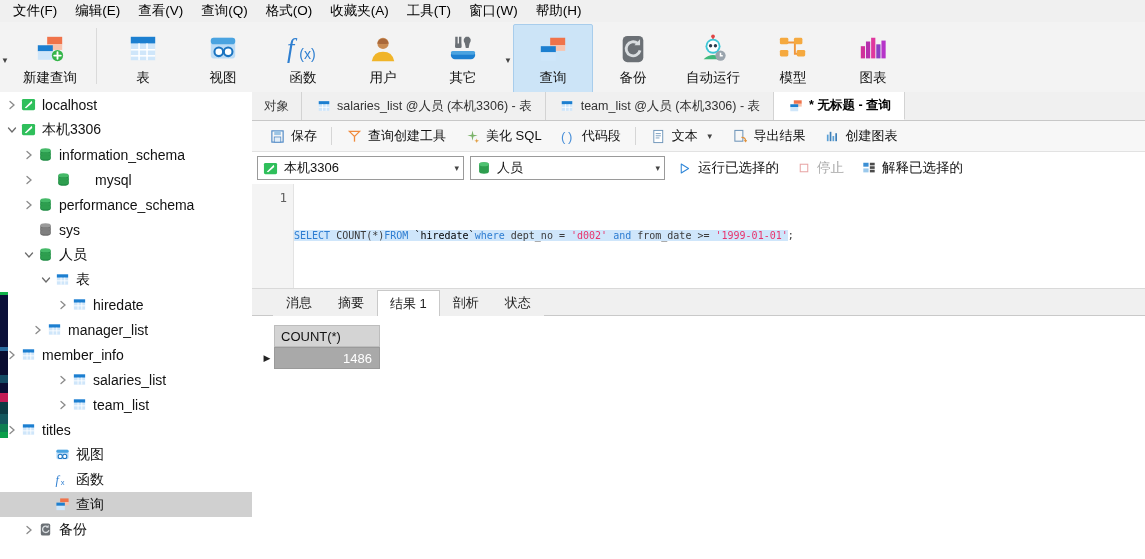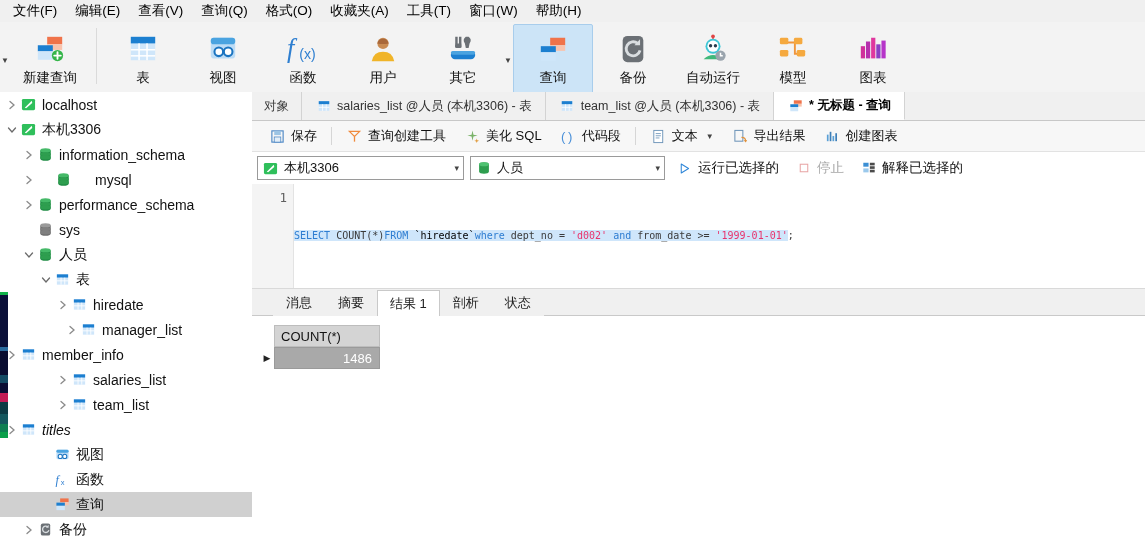--- a/index.html
+++ b/index.html
@@ -442,21 +442,21 @@
             <svg width="15" height="15" viewBox="0 0 16 16">
               <rect x="2" y="2.5" width="12" height="11" fill="#cfe6fa"></rect>
               <rect x="2" y="2.5" width="12" height="3.4" fill="#1c7fd0"></rect>
               <rect x="6" y="6" width="0.9" height="7.5" fill="#fff"></rect>
               <rect x="10" y="6" width="0.9" height="7.5" fill="#fff"></rect>
               <rect x="2" y="9" width="12" height="0.9" fill="#fff"></rect>
             </svg>
           </span>
           <span class="tlabel">hiredate</span>
         </div>
-        <div class="tnode" style="padding-left: 64px;">
+        <div class="tnode" style="padding-left: 30px;">
           <span class="exp">
             <svg width="10" height="10" viewBox="0 0 10 10">
               <path d="M3 1.5 L7 5 L3 8.5" fill="none" stroke="#8a8a8a" stroke-width="1.3" stroke-linecap="round"></path>
             </svg>
           </span>
           <span class="ico">
             <svg width="15" height="15" viewBox="0 0 16 16">
               <rect x="2" y="2.5" width="12" height="11" fill="#cfe6fa"></rect>
               <rect x="2" y="2.5" width="12" height="3.4" fill="#1c7fd0"></rect>
               <rect x="6" y="6" width="0.9" height="7.5" fill="#fff"></rect>
@@ -510,21 +510,21 @@
             <svg width="15" height="15" viewBox="0 0 16 16">
               <rect x="2" y="2.5" width="12" height="11" fill="#cfe6fa"></rect>
               <rect x="2" y="2.5" width="12" height="3.4" fill="#1c7fd0"></rect>
               <rect x="6" y="6" width="0.9" height="7.5" fill="#fff"></rect>
               <rect x="10" y="6" width="0.9" height="7.5" fill="#fff"></rect>
               <rect x="2" y="9" width="12" height="0.9" fill="#fff"></rect>
             </svg>
           </span>
           <span class="tlabel">team_list</span>
         </div>
-        <div class="tnode" style=" font-style: italic;">
+        <div class="tnode" style="">
           <span class="exp">
             <svg width="10" height="10" viewBox="0 0 10 10">
               <path d="M3 1.5 L7 5 L3 8.5" fill="none" stroke="#8a8a8a" stroke-width="1.3" stroke-linecap="round"></path>
             </svg>
           </span>
           <span class="ico">
             <svg width="15" height="15" viewBox="0 0 16 16">
               <rect x="2" y="2.5" width="12" height="11" fill="#cfe6fa"></rect>
               <rect x="2" y="2.5" width="12" height="3.4" fill="#1c7fd0"></rect>
               <rect x="6" y="6" width="0.9" height="7.5" fill="#fff"></rect>

